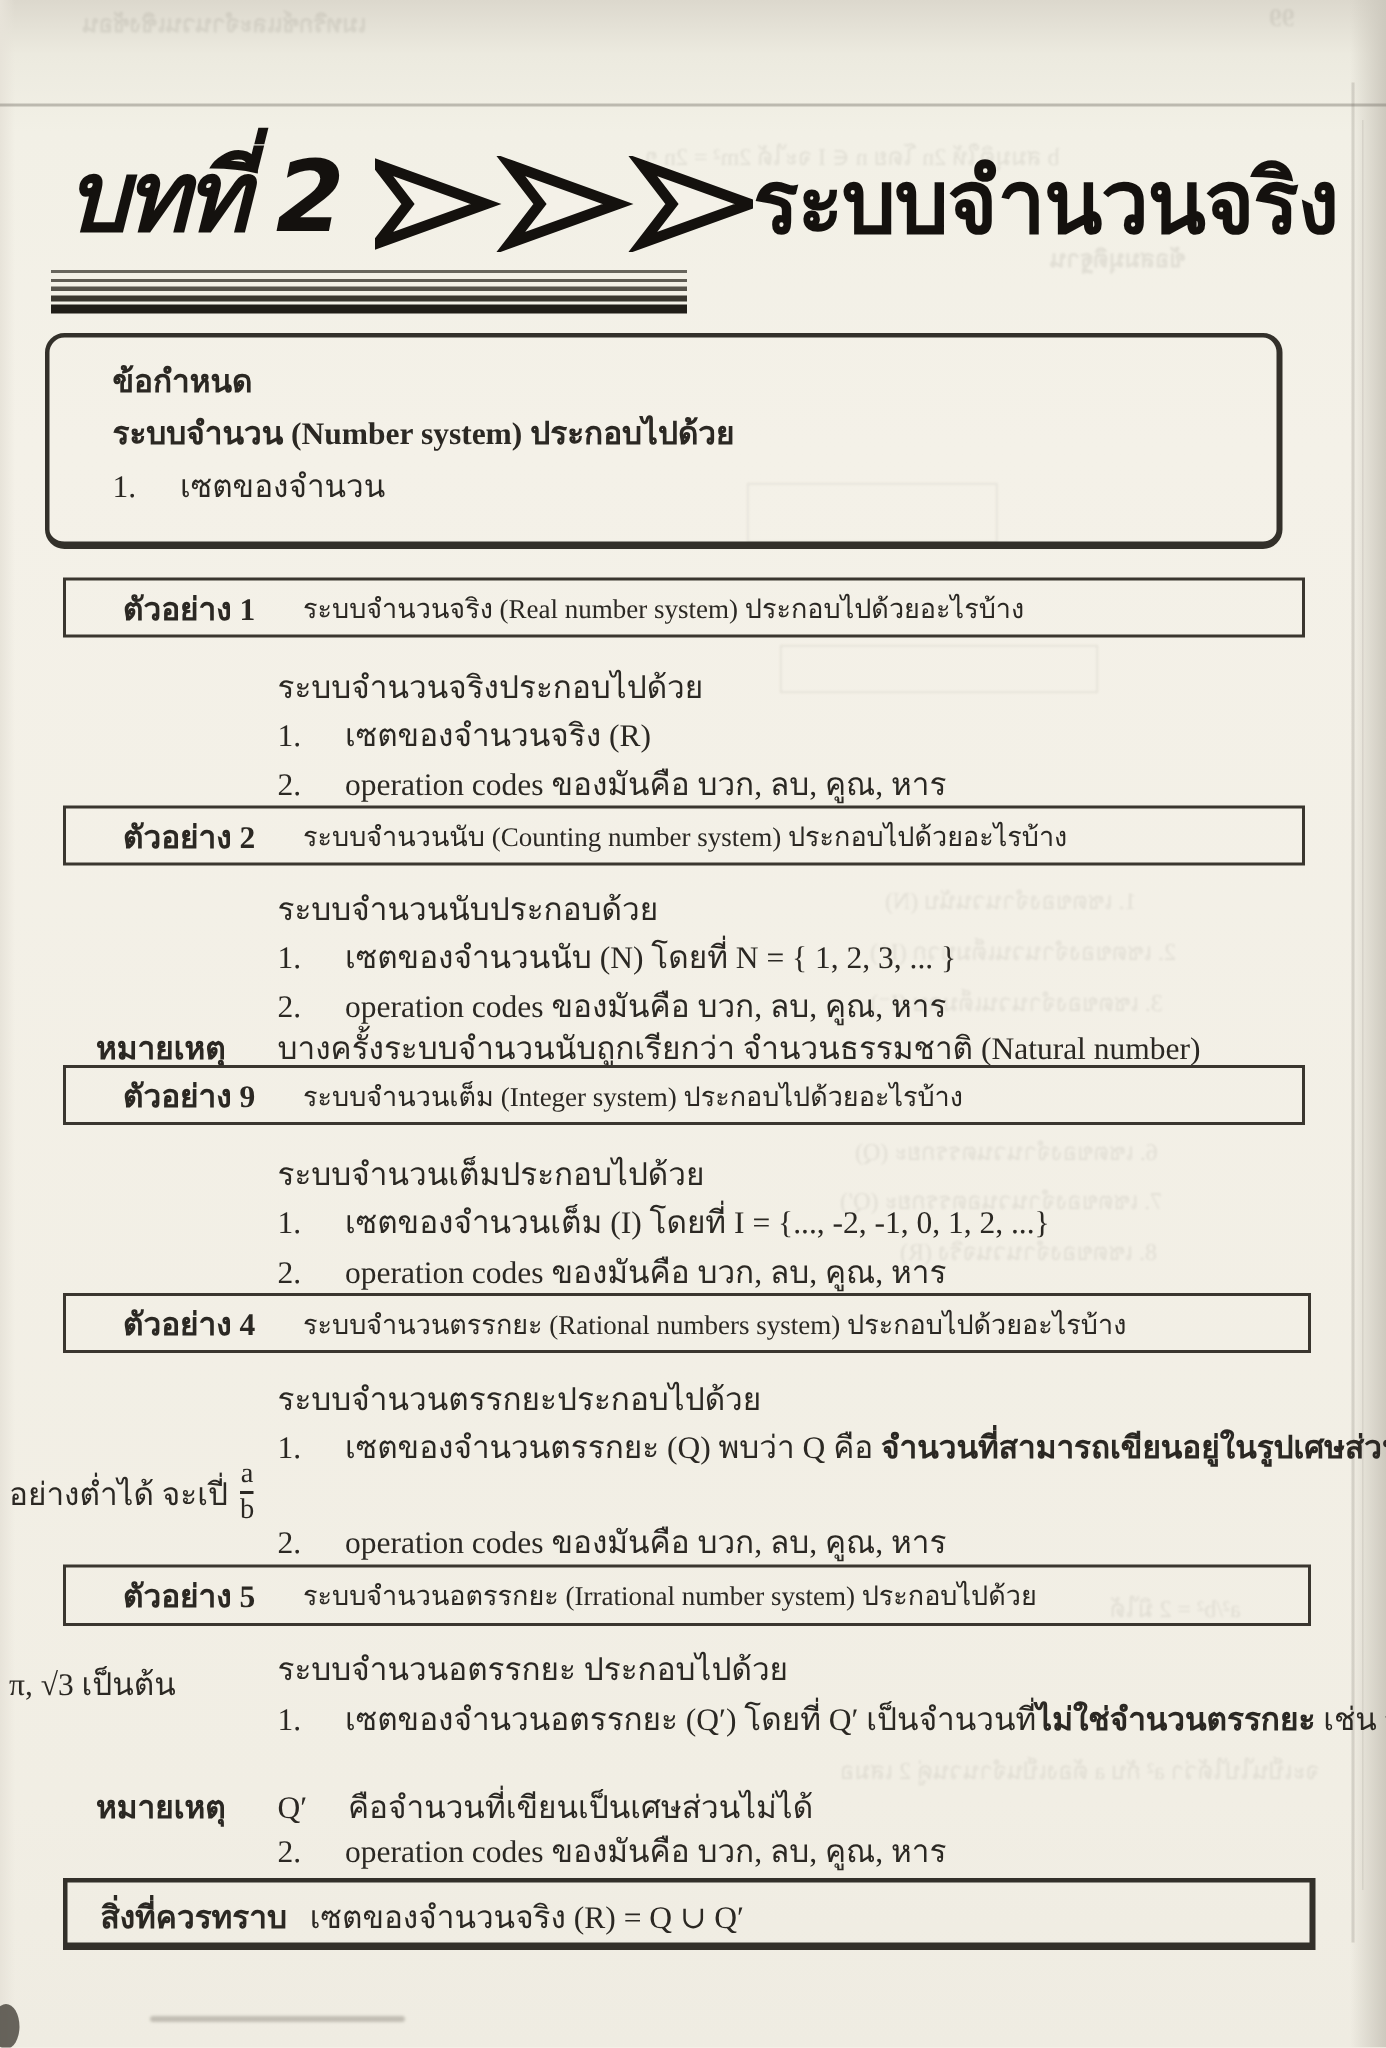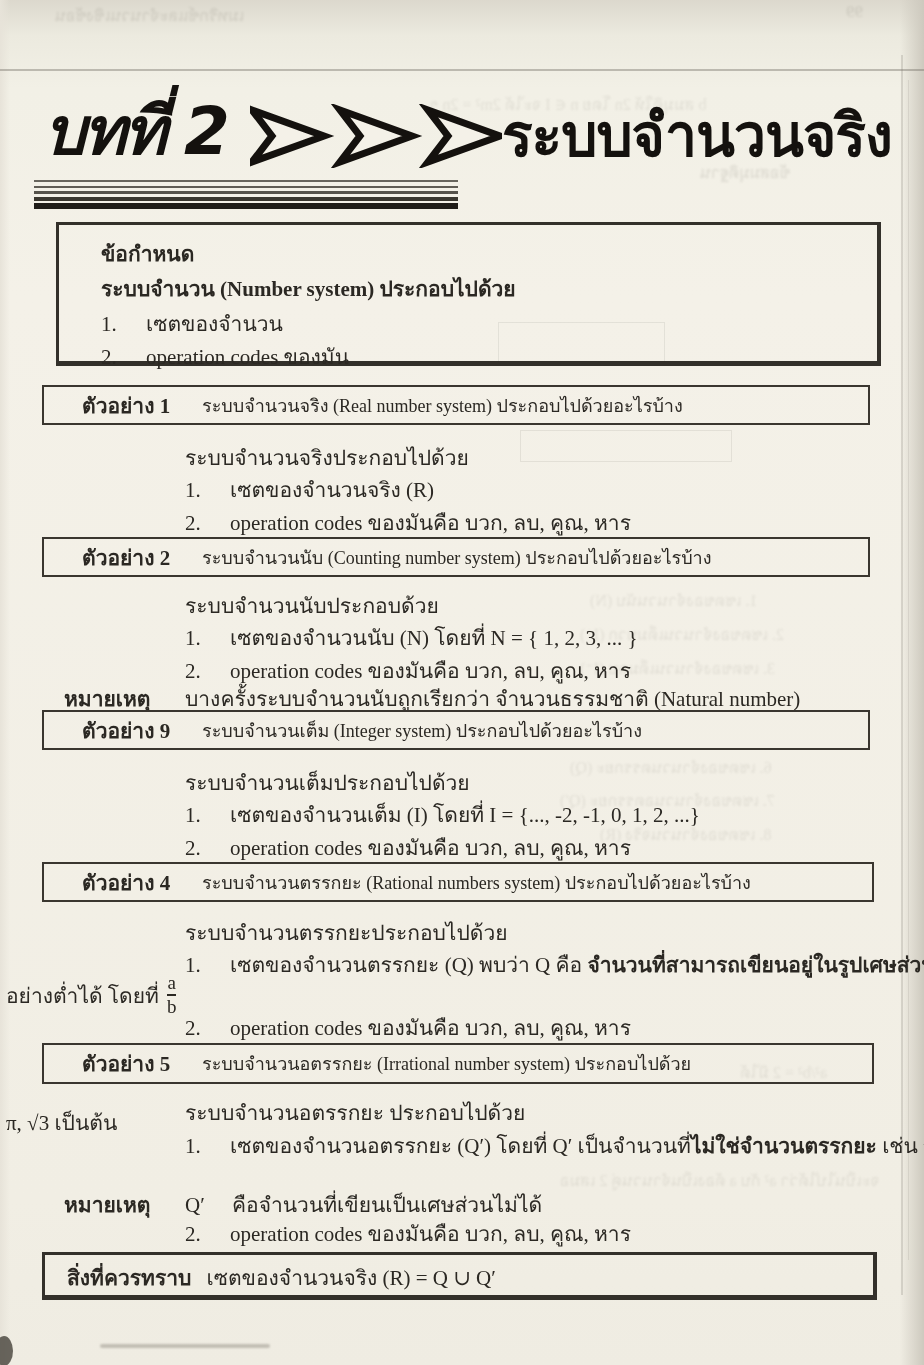--- a/index.html
+++ b/index.html
@@ -82,25 +82,24 @@
   <polygon points="178,6 250,32 178,58 198,32" fill="#f4f1e8" stroke="#14110e" stroke-width="7"></polygon>
 </svg>
 <div class="abs chapter-title" style="left:502px;top:98px;">ระบบจำนวนจริง</div>
 
 <div class="rule" style="top:180px;height:2px;opacity:.75;"></div>
 <div class="rule" style="top:186px;height:2px;opacity:.8;"></div>
 <div class="rule" style="top:191px;height:3px;opacity:.85;"></div>
 <div class="rule" style="top:197px;height:4px;"></div>
 <div class="rule" style="top:203px;height:6px;background:#201d18;"></div>
 
-<div class="abs box-thick" style="left:56px;top:222px;width:818px;height:136px;">
+<div class="abs box-thick" style="left:30px;top:222px;width:818px;height:136px;border-radius:13px;">
   <div class="abs line lbl" style="left:42px;top:16px;">ข้อกำหนด</div>
   <div class="abs line lbl" style="left:42px;top:51px;">ระบบจำนวน (Number system) ประกอบไปด้วย</div>
   <div class="abs line" style="left:42px;top:86px;"><span class="num">1.</span><span>เซตของจำนวน</span></div>
-  <div class="abs line" style="left:42px;top:119px;"><span class="num">2.</span><span>operation codes ของมัน</span></div>
 </div>
 
 <div class="abs box-thin" style="left:42px;top:385px;width:824px;height:36px;">
   <span class="ex-label lbl">ตัวอย่าง 1</span>
   <span class="ex-question">ระบบจำนวนจริง (Real number system) ประกอบไปด้วยอะไรบ้าง</span>
 </div>
 <div class="abs line" style="left:185px;top:445px;">ระบบจำนวนจริงประกอบไปด้วย</div>
 <div class="abs line" style="left:185px;top:477px;"><span class="num">1.</span><span>เซตของจำนวนจริง (R)</span></div>
 <div class="abs line" style="left:185px;top:510px;"><span class="num">2.</span><span>operation codes ของมันคือ บวก, ลบ, คูณ, หาร</span></div>
 
@@ -122,21 +121,21 @@
 <div class="abs line" style="left:185px;top:802px;"><span class="num">1.</span><span>เซตของจำนวนเต็ม (I) โดยที่ I = {..., -2, -1, 0, 1, 2, ...}</span></div>
 <div class="abs line" style="left:185px;top:835px;"><span class="num">2.</span><span>operation codes ของมันคือ บวก, ลบ, คูณ, หาร</span></div>
 
 <div class="abs box-thin" style="left:42px;top:862px;width:828px;height:36px;">
   <span class="ex-label lbl">ตัวอย่าง 4</span>
   <span class="ex-question">ระบบจำนวนตรรกยะ (Rational numbers system) ประกอบไปด้วยอะไรบ้าง</span>
 </div>
 <div class="abs line" style="left:185px;top:920px;">ระบบจำนวนตรรกยะประกอบไปด้วย</div>
 <div class="abs line" style="left:185px;top:952px;"><span class="num">1.</span><span>เซตของจำนวนตรรกยะ (Q) พบว่า Q คือ </span><span class="b">จำนวนที่สามารถเขียนอยู่ในรูปเศษส่วน</span></div>
 <div class="abs flexline" style="left:6px;top:972px;height:46px;">
-  <span>อย่างต่ำได้ โดยที่</span>
+  <span>อย่างต่ำได้ จะเปี่</span>
   <span class="frac">
       <span class="fr-n">a</span>
       <span class="fr-bar"></span>
       <span class="fr-d">b</span>
     </span>
 </div>
 <div class="abs line" style="left:185px;top:1015px;"><span class="num">2.</span><span>operation codes ของมันคือ บวก, ลบ, คูณ, หาร</span></div>
 
 <div class="abs box-thin" style="left:42px;top:1043px;width:828px;height:37px;">
   <span class="ex-label lbl">ตัวอย่าง 5</span>

